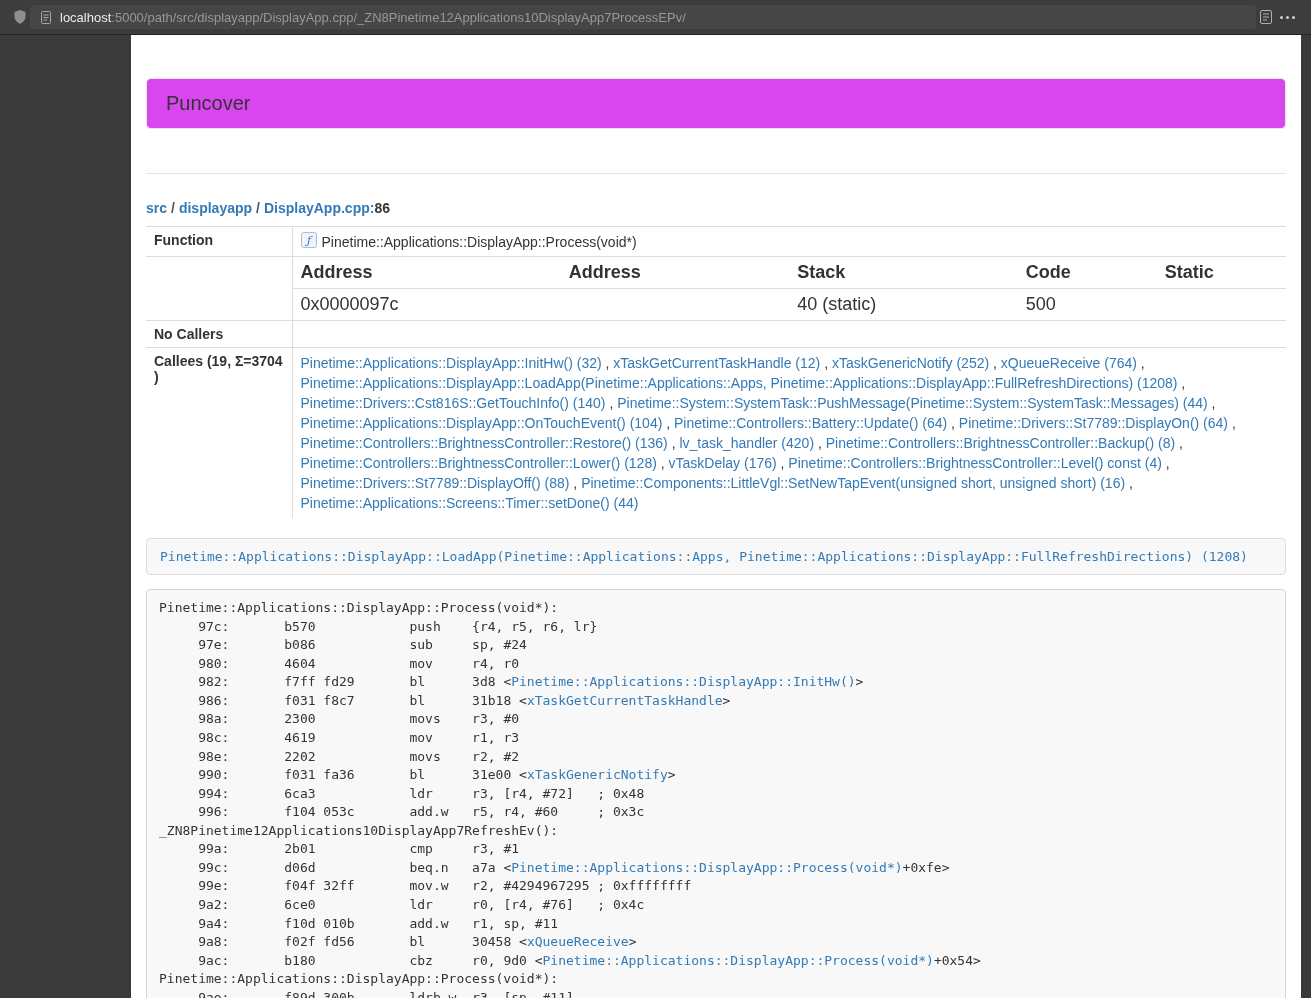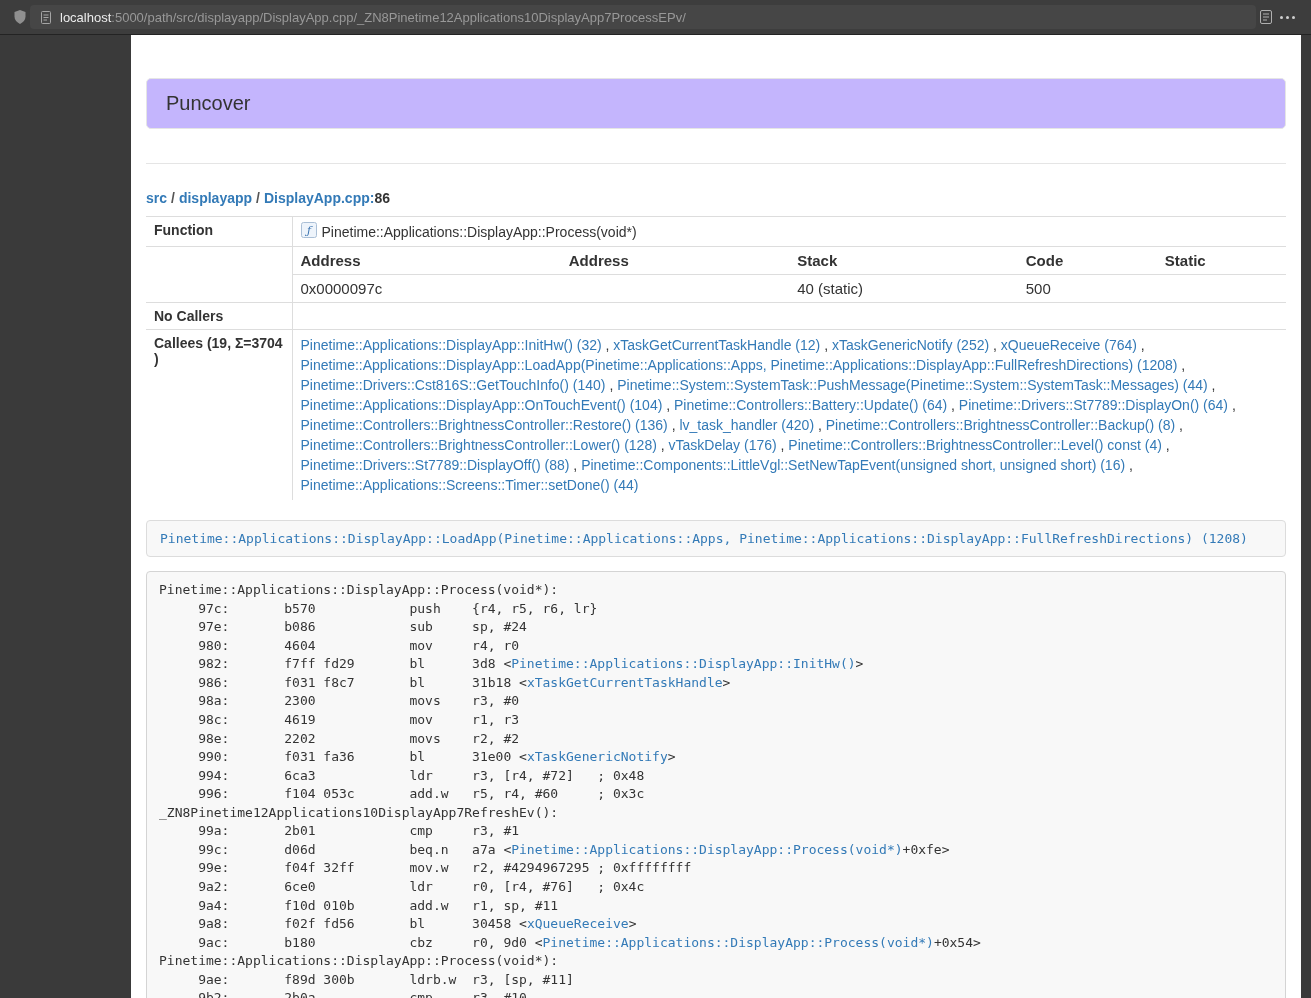--- a/index.html
+++ b/index.html
@@ -28,41 +28,41 @@
 
   
   .page {
     background: #ffffff; width: 1170px; margin-left: 131px;
     min-height: 963px; padding: 43px 15px 0 15px;
   }
   .lnk { color: #337ab7; text-decoration: none; cursor: pointer; }
   .mono { font-family: "DejaVu Sans Mono", monospace; }
 
   .well-title {
-    background: #c4b5fd; border: 1px solid #e5e5e5; border-radius: 5px;
+    background: #d946ef; border: 1px solid #e5e5e5; border-radius: 5px;
     padding: 13px 19px; font-size: 20px; font-weight: 500; color: #333;
-    margin: 0 0 34px 0;
+    margin: 0 0 44px 0;
   }
   hr.divider { border: 0; border-top: 1px solid #e5e5e5; margin: 0 0 21px 0; }
 
   .crumbs { font-size: 14px; font-weight: bold; color: #333; margin-bottom: 10px; margin-top: 26px; }
   .crumbs .sep { color: #555; margin: 0 4px; }
   .crumbs .linenum { color: #333; }
 
   table.fn { width: 100%; border-collapse: collapse; font-size: 14px; color: #333; margin-bottom: 20px; }
   table.fn > tbody > tr > th,
   table.fn > tbody > tr > td {
     border-top: 1px solid #ddd; padding: 5px 8px; text-align: left; vertical-align: top;
   }
   table.fn > tbody > tr > th {
     width: 146px; border-right: 1px solid #ddd; font-weight: bold;
   }
   td.subcell { padding: 0 !important; }
   table.sub { width: 100%; border-collapse: collapse; }
-  table.sub th, table.sub td { padding: 5px 8px; text-align: left; font-size: 15px; }
+  table.sub th, table.sub td { padding: 5px 8px; text-align: left; font-size: 18px; }
   table.sub th { font-weight: bold; }
   table.sub td { border-top: 1px solid #ddd; }
   .fn-name-cell { display: flex; align-items: center; gap: 5px; }
   .callees { font-size: 14px; line-height: 20px; color: #333; }
 
   .symbol-box {
     background: #f8f8f8; border: 1px solid #dcdcdc; border-radius: 4px;
     padding: 10px 13px; margin-bottom: 14px; font-size: 13px;
   }
 

